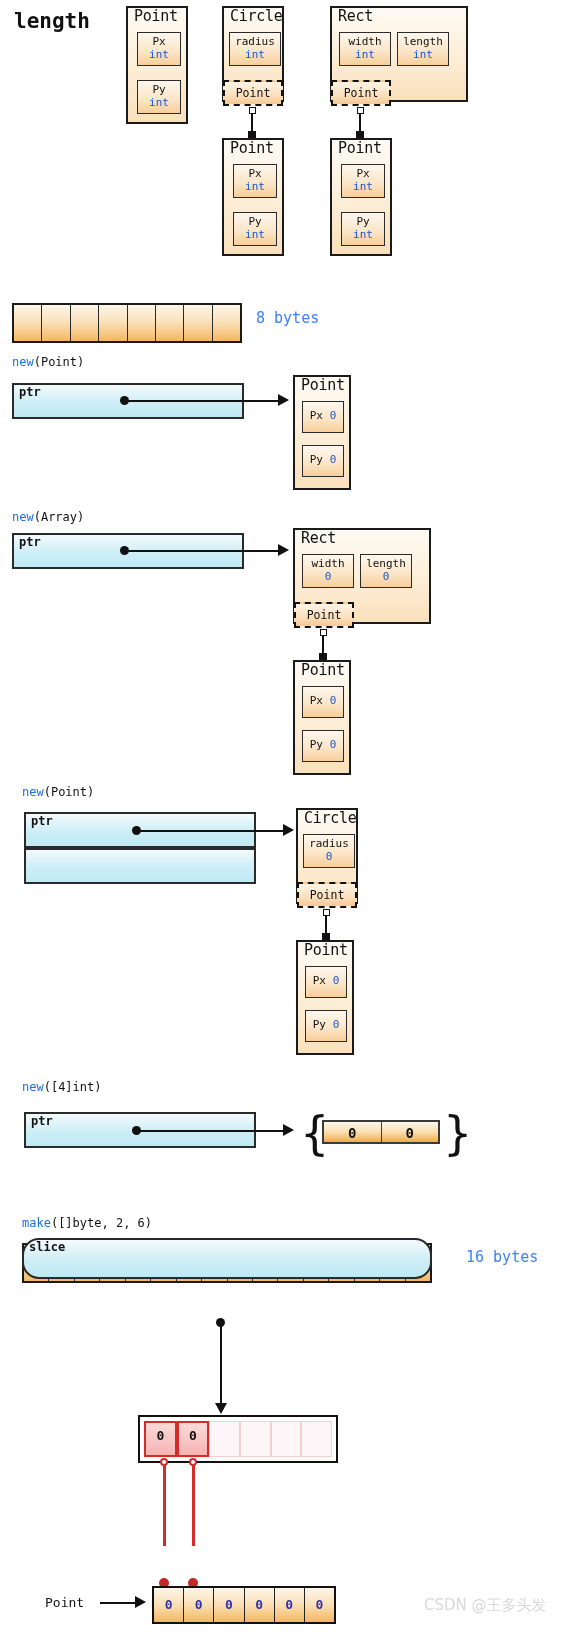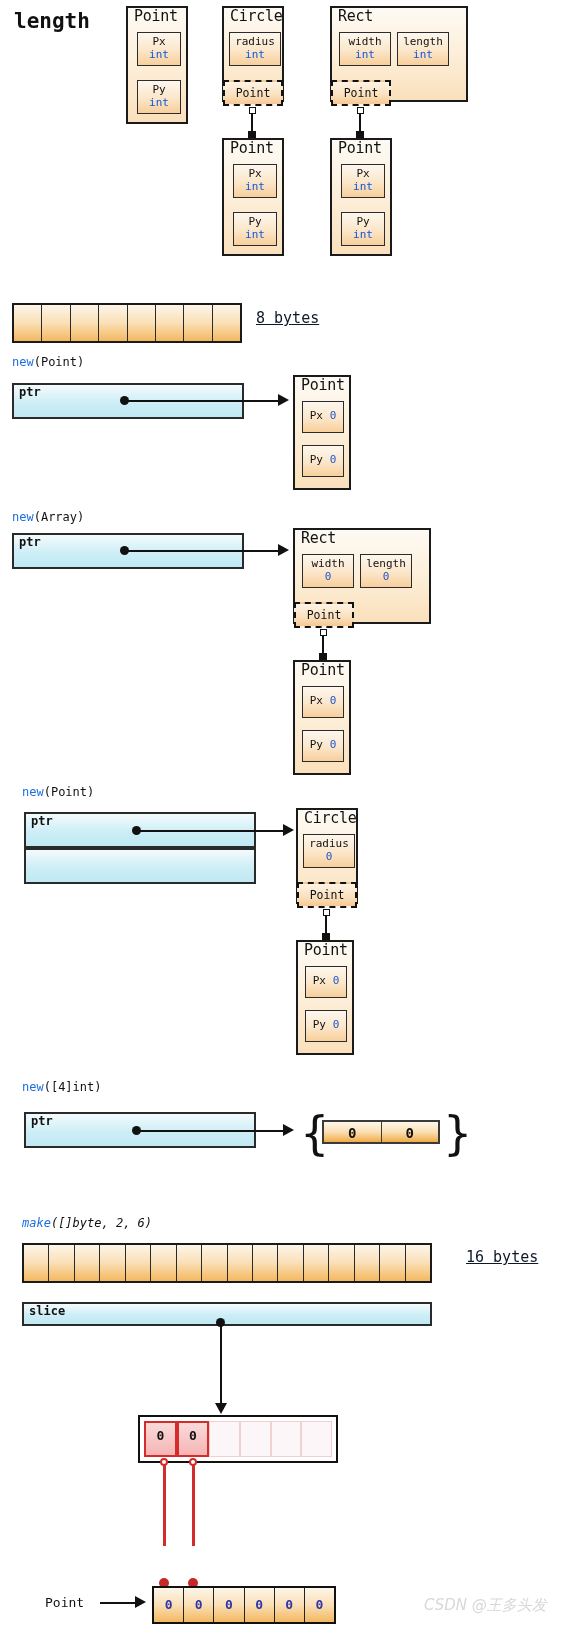--- a/index.html
+++ b/index.html
@@ -87,24 +87,23 @@
     flex: 1 1 0;
     border-right: 1.5px solid #2a2a2a;
     background: linear-gradient(to bottom, #fdf6ea 0%, #fadfb6 50%, #f3b85f 100%);
     box-sizing: border-box;
   }
   .byte-cell:last-child { border-right: none; }
 
   .side-label {
     position: absolute;
     font-size: 15px;
-    color: #0f172a;
+    color: #3b82f6;
     white-space: nowrap;
     line-height: 16px;
-    text-decoration: underline;
   }
 
   
   .code-cap {
     position: absolute;
     font-size: 12px;
     color: #111;
     white-space: nowrap;
     line-height: 14px;
   }
@@ -235,21 +234,20 @@
     font-weight: bold;
     color: #111;
     line-height: 22px;
   }
   .watermark {
     position: absolute;
     font-size: 15px;
     color: #d8d8d8;
     font-family: "DejaVu Sans", sans-serif;
     white-space: nowrap;
-    font-style: italic;
   }
   .arr-label {
     position: absolute;
     font-size: 13px;
     color: #111;
     line-height: 14px;
   }
 </style>
 </head>
 <body>
@@ -439,21 +437,21 @@
 <div class="h-line" style="left:137px; top:1130px; width:146px;"></div>
 <div class="arrow-r" style="left:283px; top:1124px;"></div>
 
 <div class="brace" style="left:300px; top:1110px;">{</div>
 <div class="arr2" id="arr2" style="left:322px; top:1120px; width:118px; height:24px;">
     <div class="c">0</div>
     <div class="c">0</div>
   </div>
 <div class="brace" style="left:443px; top:1110px;">}</div>
 
-<div class="code-cap" style="left:22px; top:1216px;font-style:italic;">
+<div class="code-cap" style="left:22px; top:1216px;">
   <span class="kw">make</span><span>([]byte, 2, 6)</span>
 </div>
 <div class="byte-strip" id="strip16" style="left:22px; top:1243px; width:410px; height:40px;">
     <div class="byte-cell"></div>
     <div class="byte-cell"></div>
     <div class="byte-cell"></div>
     <div class="byte-cell"></div>
     <div class="byte-cell"></div>
     <div class="byte-cell"></div>
     <div class="byte-cell"></div>
@@ -462,21 +460,21 @@
     <div class="byte-cell"></div>
     <div class="byte-cell"></div>
     <div class="byte-cell"></div>
     <div class="byte-cell"></div>
     <div class="byte-cell"></div>
     <div class="byte-cell"></div>
     <div class="byte-cell"></div>
   </div>
 <div class="side-label" style="left:466px; top:1249px;">16 bytes</div>
 
-<div class="ptr-bar" style="left:22px; top:1302px; width:410px; height:24px;">
+<div class="ptr-bar" style="left:22px; top:1238px; width:410px; height:41px;border-radius:17px;">
   <div class="lbl">slice</div>
 </div>
 <div class="dot" style="left:216px; top:1318px;"></div>
 <div class="v-line" style="left:220px; top:1323px; height:84px;"></div>
 <div class="arrow-d" style="left:215px; top:1403px;"></div>
 
 <div class="cap-box" id="capbox" style="left:138px; top:1415px; width:200px; height:48px;">
     <div class="cap-cell used">0</div>
     <div class="cap-cell used">0</div>
     <div class="cap-cell"></div>

